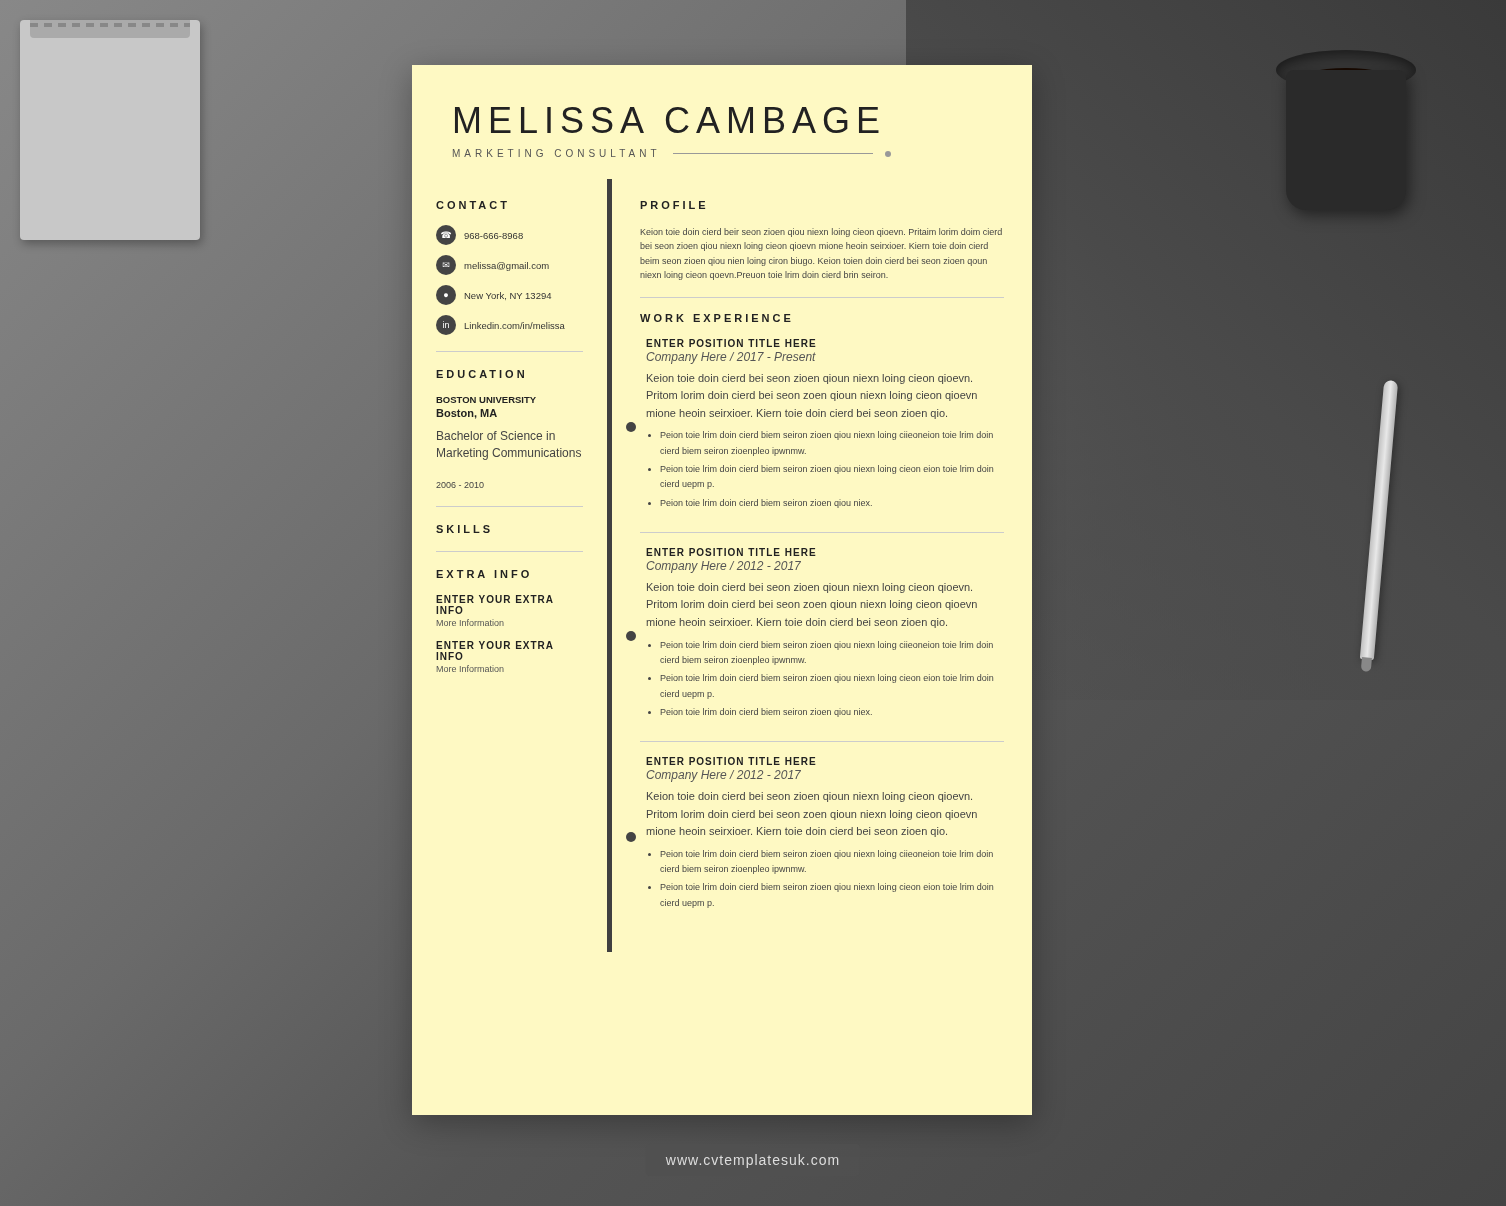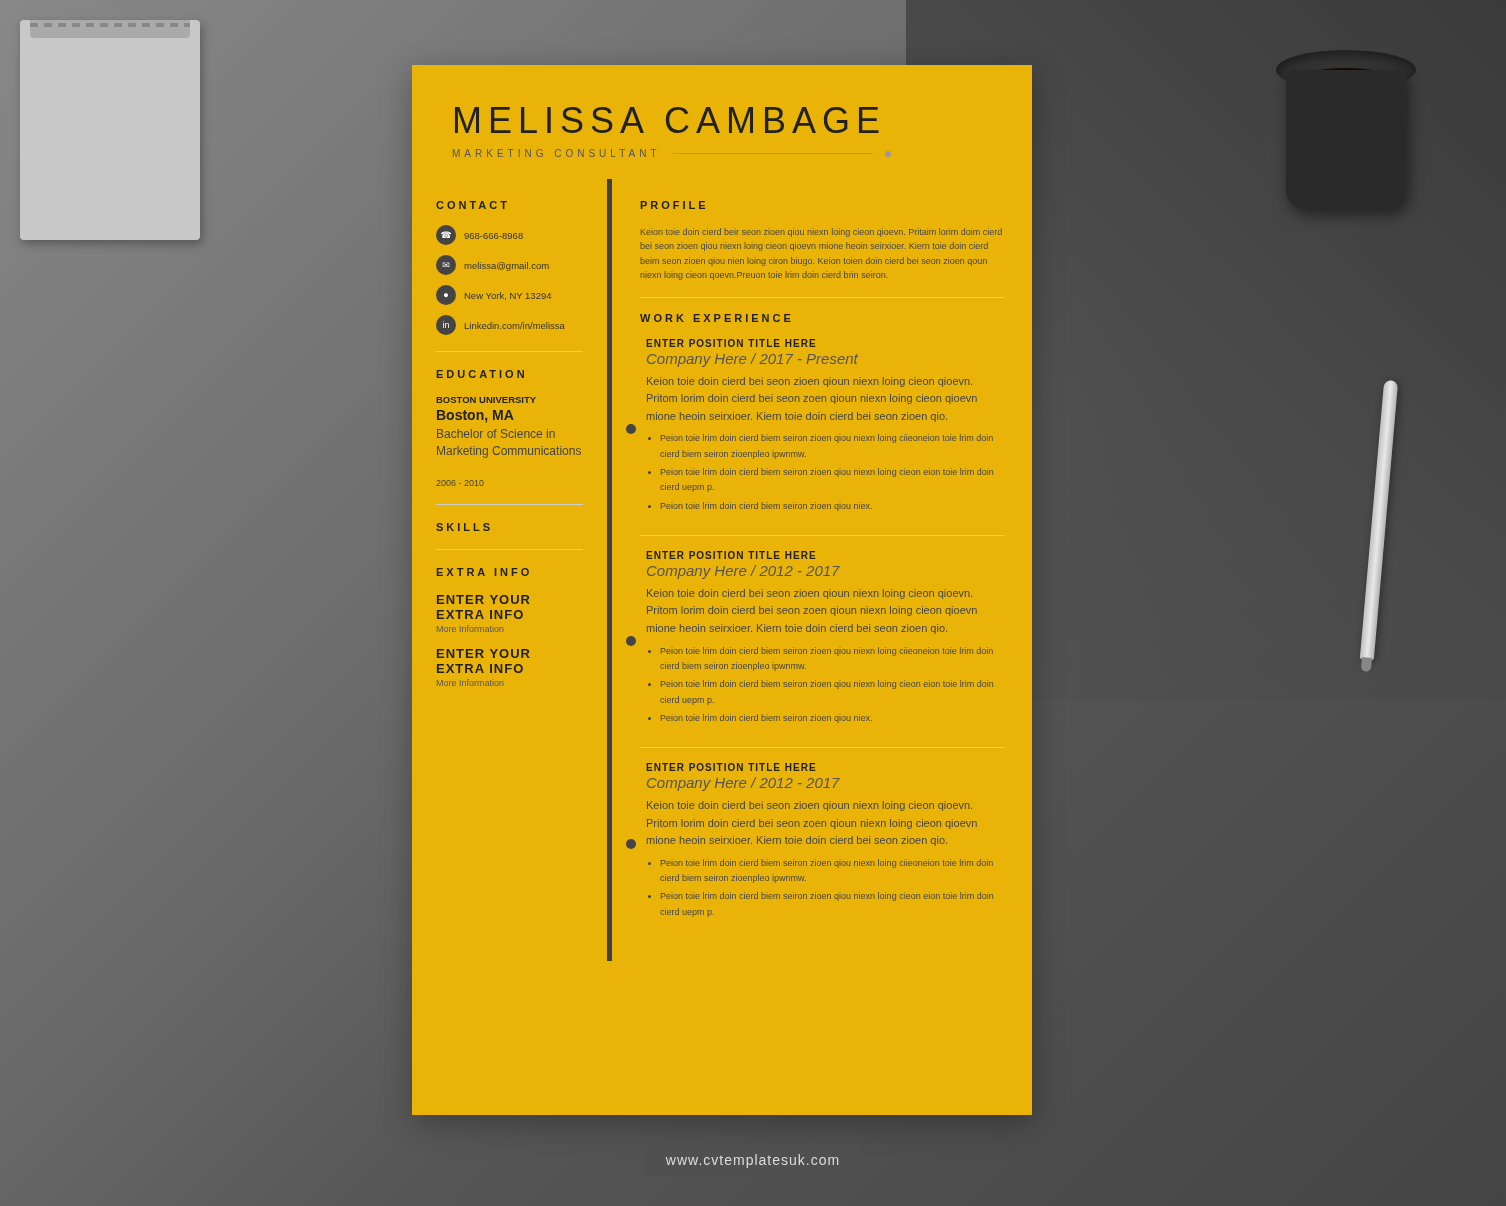--- a/index.html
+++ b/index.html
@@ -115,21 +115,21 @@
     }
 
     
     .resume-paper {
       position: absolute;
       top: 65px;
       left: 50%;
       transform: translateX(-55%);
       width: 620px;
       min-height: 1050px;
-      background: #eab308;
+      background: #fef9c3;
       box-shadow: 0 8px 30px rgba(0,0,0,0.3);
       padding: 0;
     }
 
     
     .resume-header {
       padding: 35px 40px 20px 40px;
       border-bottom: none;
     }
     .resume-name {
@@ -219,24 +219,24 @@
 
     
     .edu-school {
       font-size: 9.5px;
       font-weight: 700;
       text-transform: uppercase;
       color: #222;
       margin-bottom: 2px;
     }
     .edu-location {
-      font-size: 14px;
+      font-size: 11px;
       font-weight: 700;
       color: #222;
-      margin-bottom: 3px;
+      margin-bottom: 9px;
     }
     .edu-degree {
       font-size: 12px;
       color: #444;
       margin-bottom: 18px;
       line-height: 1.4;
     }
     .edu-years {
       font-size: 9px;
       color: #444;
@@ -247,21 +247,21 @@
       font-size: 9.5px;
       color: #444;
       margin-bottom: 7px;
     }
 
     
     .extra-item {
       margin-bottom: 12px;
     }
     .extra-title {
-      font-size: 13px;
+      font-size: 10px;
       font-weight: 700;
       text-transform: uppercase;
       letter-spacing: 1px;
       color: #222;
       margin-bottom: 2px;
     }
     .extra-sub {
       font-size: 9px;
       color: #555;
     }
@@ -302,21 +302,21 @@
     }
     .work-position {
       font-size: 10px;
       font-weight: 700;
       text-transform: uppercase;
       letter-spacing: 1px;
       color: #222;
       margin-bottom: 1px;
     }
     .work-company {
-      font-size: 15px;
+      font-size: 12px;
       color: #555;
       margin-bottom: 6px;
       font-style: italic;
     }
     .work-desc {
       font-size: 11px;
       color: #444;
       line-height: 1.6;
       margin-bottom: 6px;
     }

